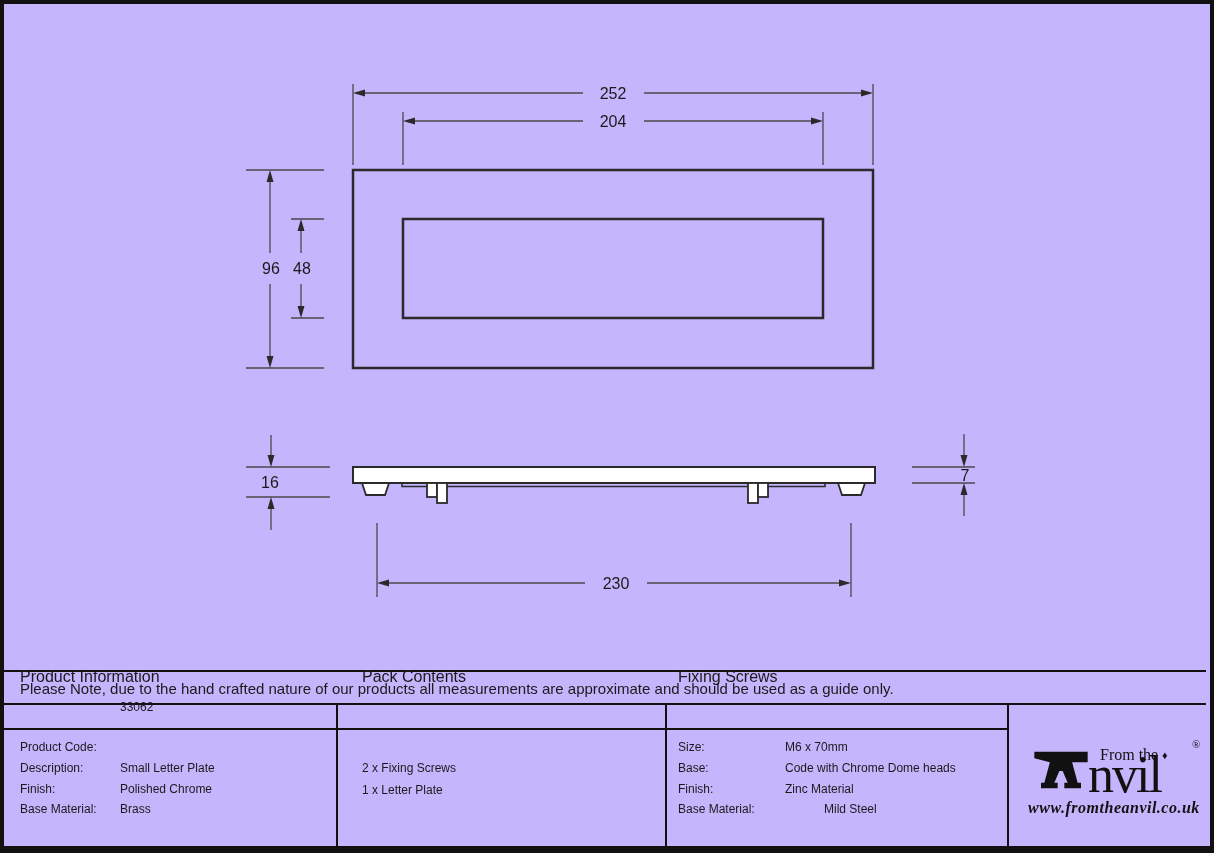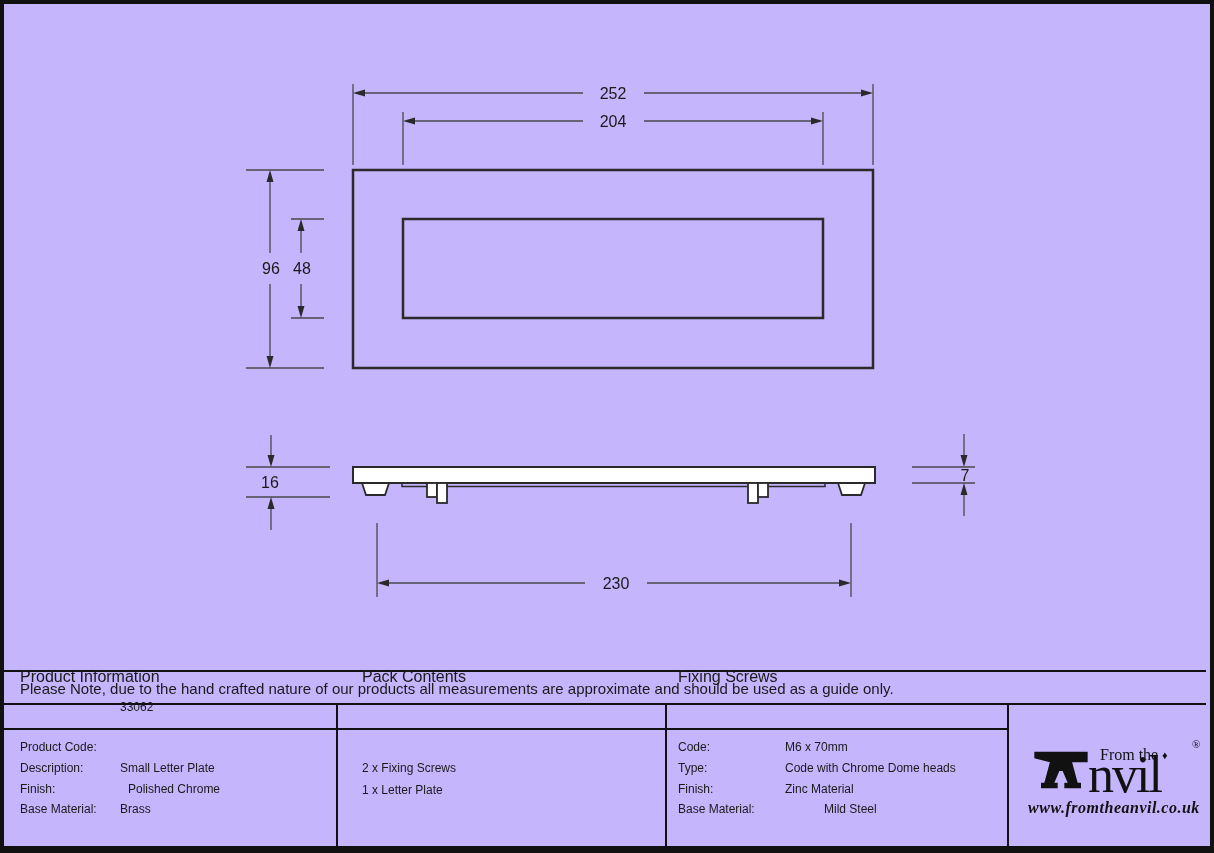--- a/index.html
+++ b/index.html
@@ -136,30 +136,30 @@
 
   <div class="th" style="left:16px;">Product Information</div>
   <div class="th" style="left:358px;">Pack Contents</div>
   <div class="th" style="left:674px;">Fixing Screws</div>
 
   <div class="cell-text" style="left:16px;  top:736px;">Product Code:</div>
   <div class="cell-text" style="left:116px; top:696px;">33062</div>
   <div class="cell-text" style="left:16px;  top:757px;">Description:</div>
   <div class="cell-text" style="left:116px; top:757px;">Small Letter Plate</div>
   <div class="cell-text" style="left:16px;  top:778px;">Finish:</div>
-  <div class="cell-text" style="left:116px; top:778px;margin-left:8px;">Polished Chrome</div>
+  <div class="cell-text" style="left:116px; top:778px;">Polished Chrome</div>
   <div class="cell-text" style="left:16px;  top:798px;">Base Material:</div>
   <div class="cell-text" style="left:116px; top:798px;">Brass</div>
 
   <div class="cell-text" style="left:358px; top:736px;margin-top:43px;">1 x Letter Plate</div>
   <div class="cell-text" style="left:358px; top:757px;">2 x Fixing Screws</div>
 
-  <div class="cell-text" style="left:674px; top:736px;">Code:</div>
+  <div class="cell-text" style="left:674px; top:736px;">Size:</div>
   <div class="cell-text" style="left:781px; top:736px;">M6 x 70mm</div>
-  <div class="cell-text" style="left:674px; top:757px;">Type:</div>
+  <div class="cell-text" style="left:674px; top:757px;">Base:</div>
   <div class="cell-text" style="left:781px; top:757px;">Code with Chrome Dome heads</div>
   <div class="cell-text" style="left:674px; top:778px;">Finish:</div>
   <div class="cell-text" style="left:781px; top:778px;">Zinc Material</div>
   <div class="cell-text" style="left:674px; top:798px;">Base Material:</div>
   <div class="cell-text" style="left:781px; top:798px;margin-left:39px;">Mild Steel</div>
 
   <div class="logo-box">
     <svg class="anvil-svg" width="58" height="50" viewBox="0 0 100 90" xmlns="http://www.w3.org/2000/svg">
       <path fill="#111" d="M2,12 L98,12 L98,31 L70,31 L80,68 L86,68 L86,78 L56,78 L56,68 L62,68 L53,47 L47,47 L38,68 L44,68 L44,78 L14,78 L14,68 L20,68 L30,31 L2,24 Z"></path>
     </svg>

